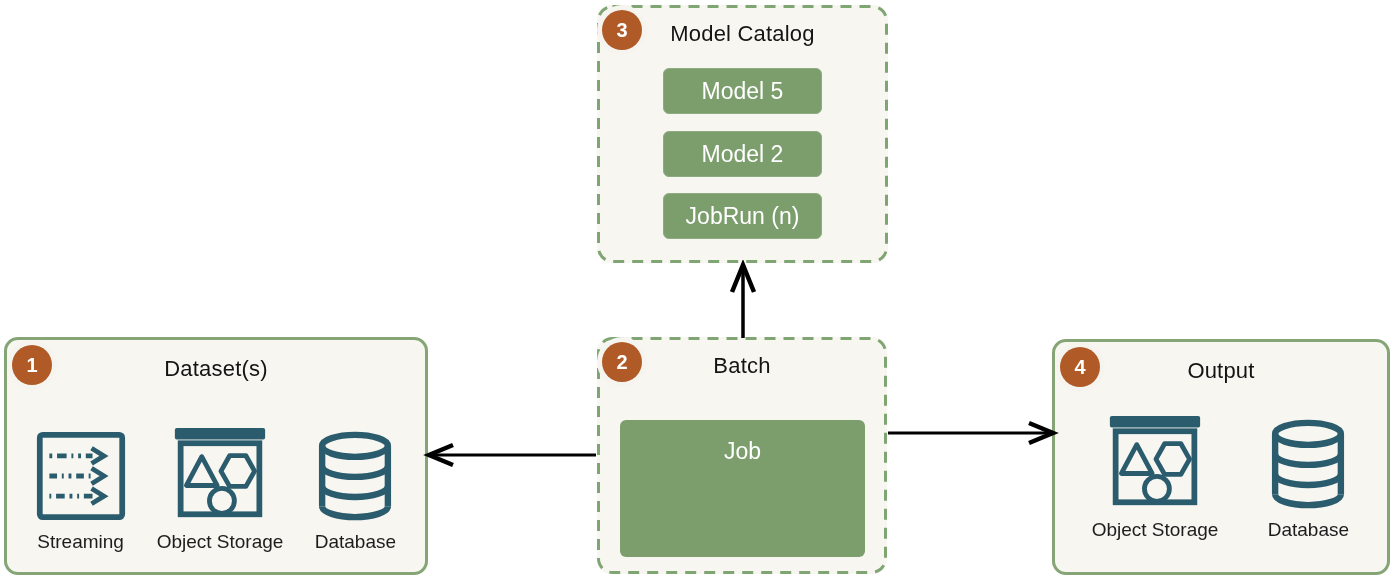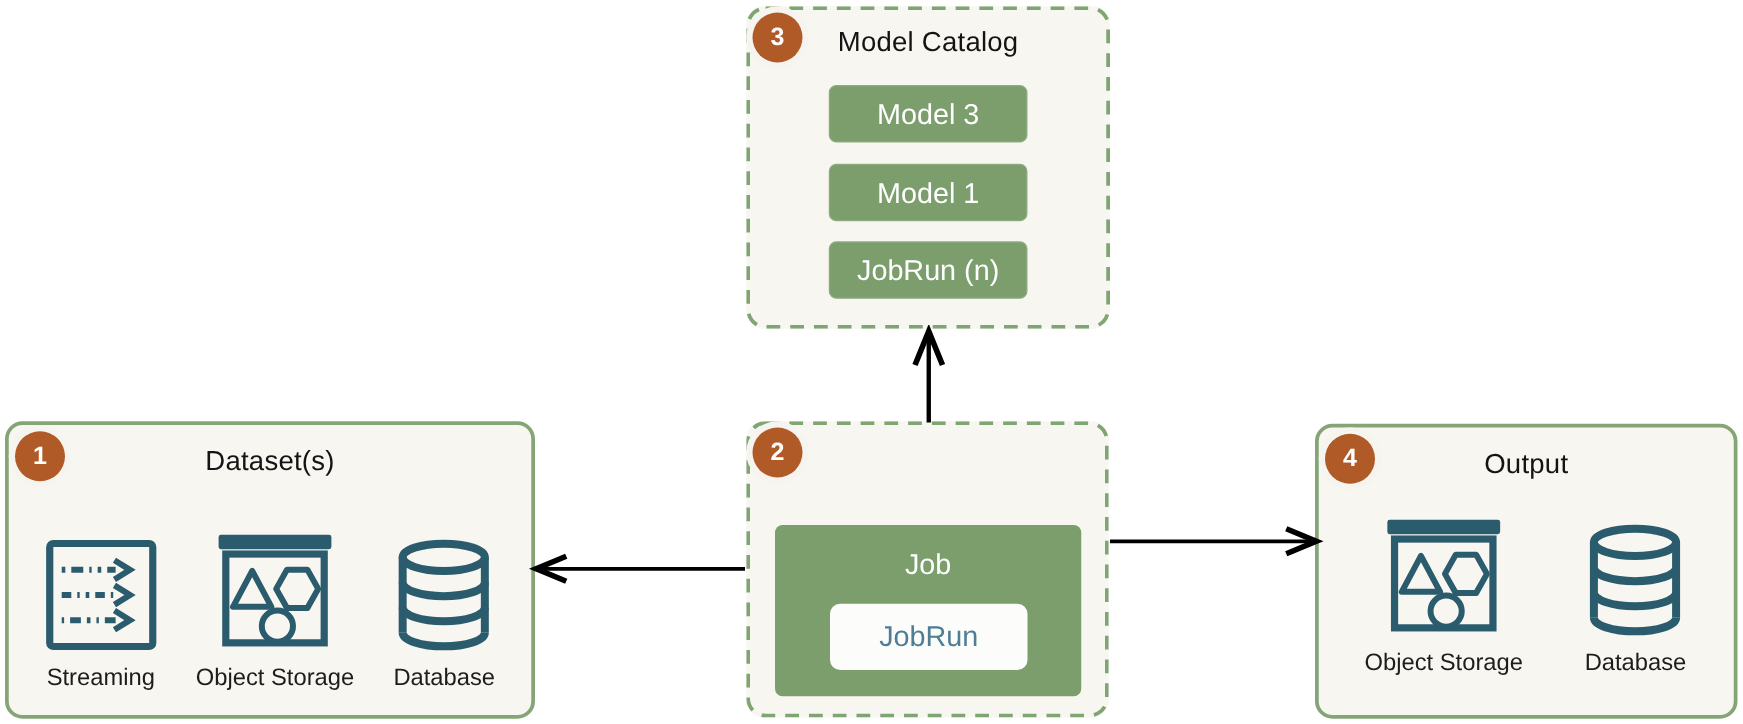--- a/index.html
+++ b/index.html
@@ -112,38 +112,36 @@
         <span class="icon-label">Database</span>
       </div>
     </div>
   </div>
 
   <div class="box" style="left:597px; top:337px; width:290px; height:237px;">
     <svg class="dash-rect" width="290" height="237">
       <rect x="1.5" y="1.5" width="287" height="234" rx="14" fill="none" stroke="#7fa572" stroke-width="3" stroke-dasharray="11 8"></rect>
     </svg>
     <div class="badge">2</div>
+    <div class="box-title">Batch</div>
 
     <div class="job-box">
       <div class="job-title">Job</div>
-      <div class="jobrun-box">
-        <span>JobRun</span>
-      </div>
     </div>
   </div>
 
   <div class="box" style="left:597px; top:5px; width:291px; height:258px;">
     <svg class="dash-rect" width="291" height="258">
       <rect x="1.5" y="1.5" width="288" height="255" rx="14" fill="none" stroke="#7fa572" stroke-width="3" stroke-dasharray="11 8"></rect>
     </svg>
     <div class="badge">3</div>
     <div class="box-title">Model Catalog</div>
 
-    <div class="model-btn" style="top:63px;">Model 3</div>
-    <div class="model-btn" style="top:126px;">Model 1</div>
+    <div class="model-btn" style="top:63px;">Model 5</div>
+    <div class="model-btn" style="top:126px;">Model 2</div>
     <div class="model-btn" style="top:188px;">JobRun (n)</div>
   </div>
 
   <div class="box solid" style="left:1052px; top:339px; width:338px; height:236px;">
     <div class="badge">4</div>
     <div class="box-title">Output</div>
 
     <div class="icon-row" style="top:70px; gap:48px;">
 
       <div class="icon-item">

